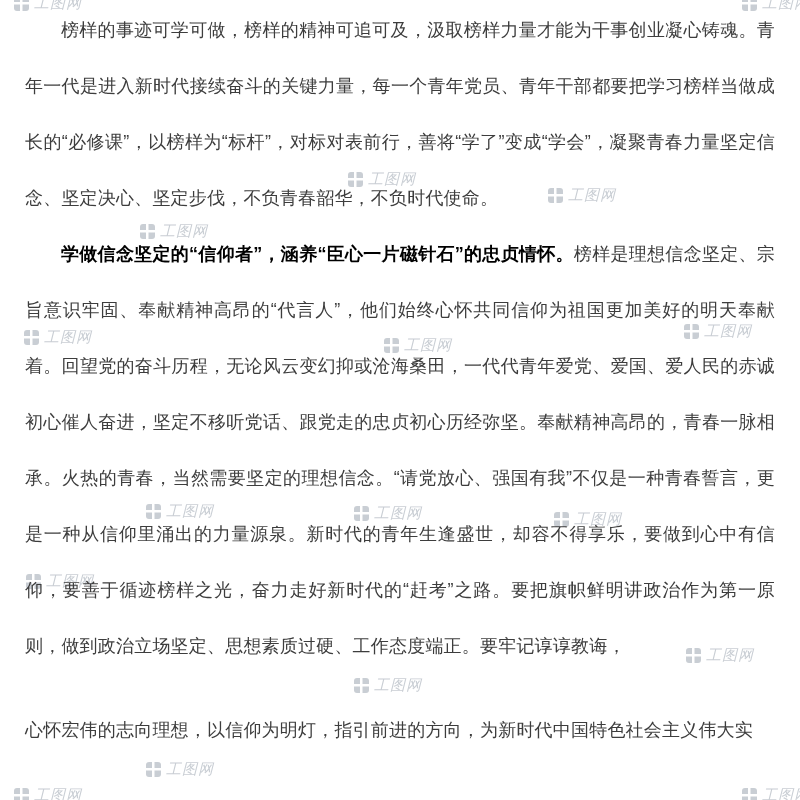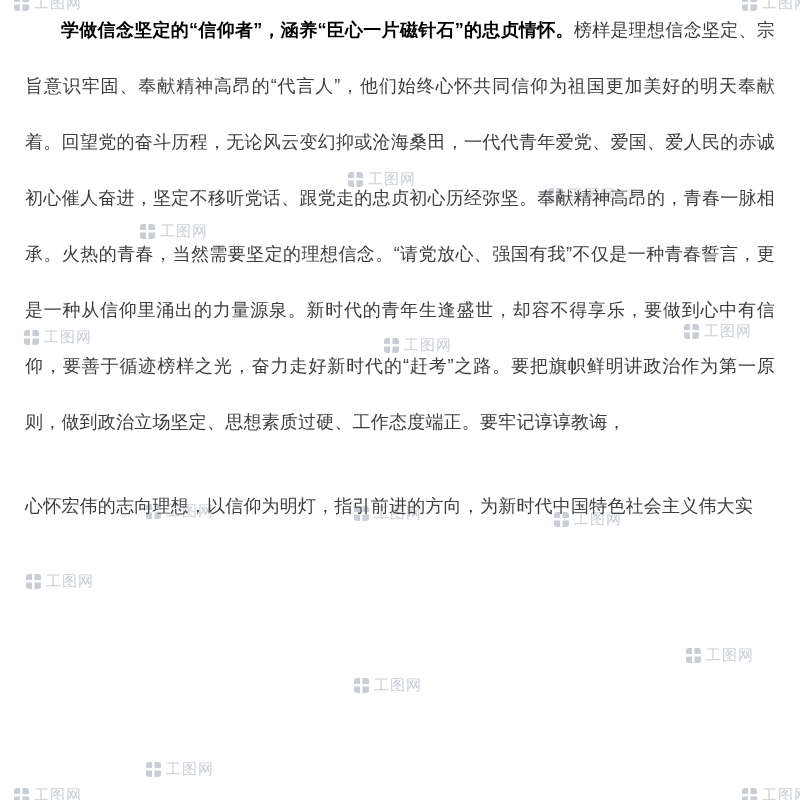--- a/index.html
+++ b/index.html
@@ -6,21 +6,21 @@
   html, body { width: 800px; height: 800px; }
   body {
     background: #ffffff;
     font-family: "Liberation Sans", "DejaVu Sans", sans-serif;
     position: relative;
     overflow: hidden;
   }
   .page { position: relative; width: 800px; height: 800px; background: #fff; }
 
   
-  .wm-layer { position: absolute; inset: 0; z-index: 0; pointer-events: none; }
+  .wm-layer { position: absolute; inset: 0; z-index: 0; pointer-events: none; font-style: italic; }
   .wm {
     position: absolute;
     display: flex;
     align-items: center;
     gap: 5px;
     color: var(--wm-color, #c9ced4);
     font-size: 15px;
     letter-spacing: 1px;
     white-space: nowrap;
   }
@@ -121,19 +121,20 @@
         <span>工图网</span>
       </div>
     <div class="wm" style="left:742px; top:786px">
         <span class="wm-icon"></span>
         <span>工图网</span>
       </div>
   </div>
 
   <div class="doc">
 
+    <p class="para indent">榜样的事迹可学可做，榜样的精神可追可及，汲取榜样力量才能为干事创业凝心铸魂。青年一代是进入新时代接续奋斗的关键力量，每一个青年党员、青年干部都要把学习榜样当做成长的“必修课”，以榜样为“标杆”，对标对表前行，善将“学了”变成“学会”，凝聚青春力量坚定信念、坚定决心、坚定步伐，不负青春韶华，不负时代使命。</p>
 
     <p class="para indent"><strong>学做信念坚定的“信仰者”，涵养“臣心一片磁针石”的忠贞情怀。</strong><span>榜样是理想信念坚定、宗旨意识牢固、奉献精神高昂的“代言人”，他们始终心怀共同信仰为祖国更加美好的明天奉献着。回望党的奋斗历程，无论风云变幻抑或沧海桑田，一代代青年爱党、爱国、爱人民的赤诚初心催人奋进，坚定不移听党话、跟党走的忠贞初心历经弥坚。奉献精神高昂的，青春一脉相承。火热的青春，当然需要坚定的理想信念。“请党放心、强国有我”不仅是一种青春誓言，更是一种从信仰里涌出的力量源泉。新时代的青年生逢盛世，却容不得享乐，要做到心中有信仰，要善于循迹榜样之光，奋力走好新时代的“赶考”之路。要把旗帜鲜明讲政治作为第一原则，做到政治立场坚定、思想素质过硬、工作态度端正。要牢记谆谆教诲，</span></p>
 
     <p class="para gap">心怀宏伟的志向理想，以信仰为明灯，指引前进的方向，为新时代中国特色社会主义伟大实</p>
   </div>
 
 </div>
 
 </body></html>

